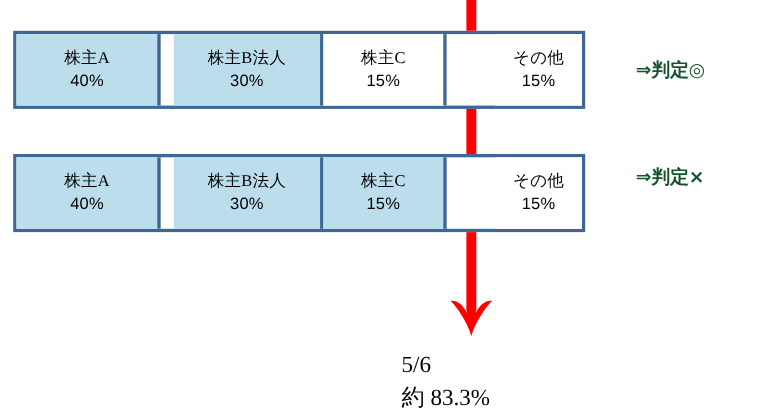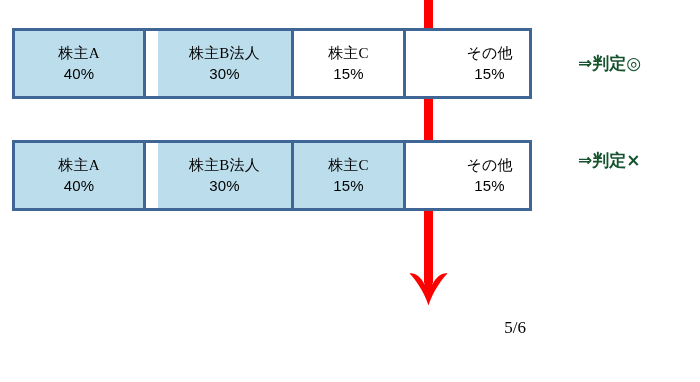--- a/index.html
+++ b/index.html
@@ -98,25 +98,25 @@
     font-size: 17px;
     white-space: nowrap;
     color: #14532d;
   }
   .verdict-1 { top: 52px; }
   .verdict-2 { top: 149px; }
 
   
   .caption {
     position: absolute;
-    left: 376px;
+    left: 365px;
     top: 316px;
     width: 150px;
-    text-align: right;
-    font-size: 17px;
+    text-align: left;
+    font-size: 21px;
     line-height: 1.45;
     white-space: nowrap;
   }
   .caption .cap-line {
     display: block;
   }
 </style>
 </head>
 <body>
 
@@ -164,15 +164,16 @@
     </div>
     <div class="cell fill-white w-other">
       <span class="cell-name">その他</span>
       <span class="cell-pct">15%</span>
     </div>
   </div>
   <div class="verdict verdict-2">⇒判定×</div>
 
   <div class="caption">
     <span class="cap-line">5/6</span>
+    <span class="cap-line">約 83.3%</span>
   </div>
 
 </div>
 
 </body></html>

